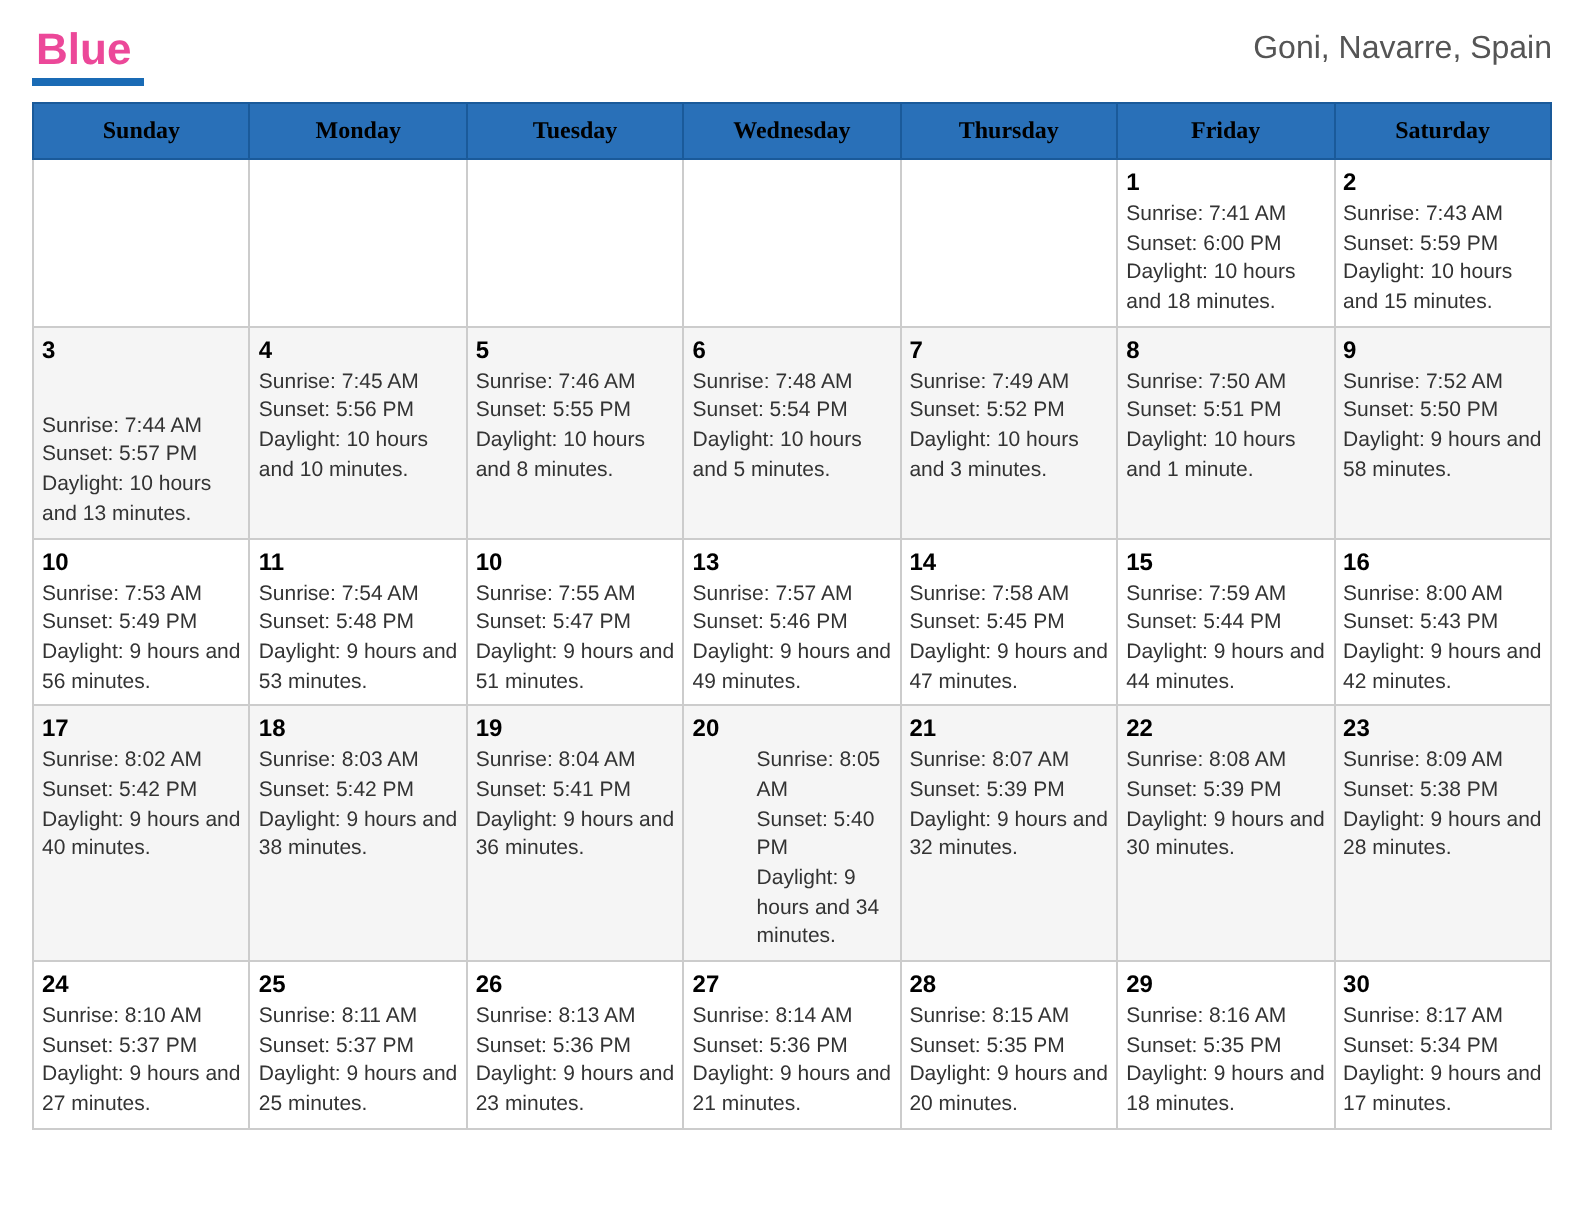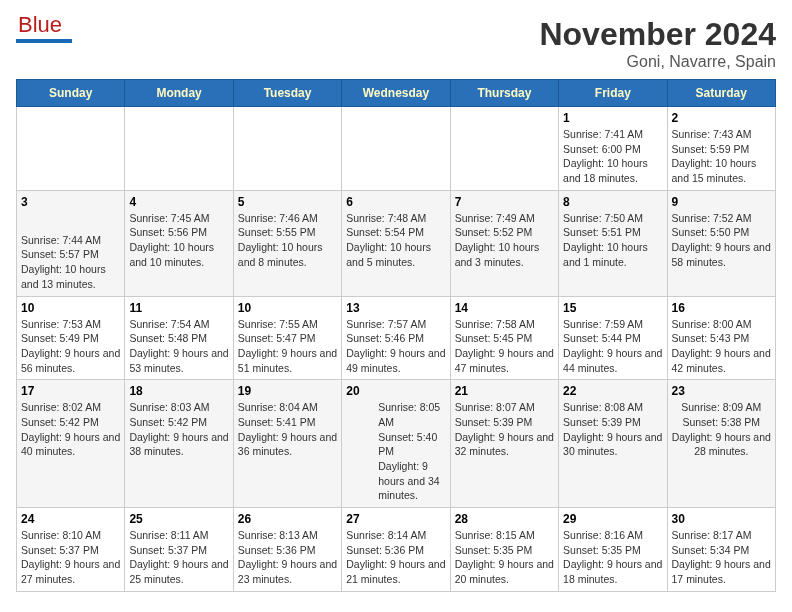--- a/index.html
+++ b/index.html
@@ -33,25 +33,26 @@
       font-size: 16px;
       color: #555;
     }
     table {
       width: 100%;
       border-collapse: collapse;
       font-size: 11px;
     }
     thead tr th {
       background: #2970b8;
-      color: #fef9c3;
+      color: #000000;
       padding: 6px 4px;
       font-weight: bold;
       font-size: 12px;
       border: 1px solid #1a5a9a;
+      font-family: Liberation Serif, serif;
     }
     tbody tr td {
       border: 1px solid #ccc;
       vertical-align: top;
       padding: 4px;
       width: calc(100% / 7);
       min-height: 80px;
       height: 80px;
     }
     tbody tr:nth-child(even) td {
@@ -74,26 +75,25 @@
     .empty-cell {
       background: #f5f5f5;
     }
   </style>
 </head>
 <body>
 
 <div class="header-area">
   <div class="logo">
     <div style="display:flex;align-items:center;margin-top:-4px;margin-left:2px;">
-      <span style="color:#b91c1c;font-size:22px;font-weight:normal;">Blue</span>
+      <span style="color:#ec4899;font-size:22px;font-weight:bold;">Blue</span>
     </div>
     <div style="height:4px;background:#1a6bb5;width:56px;margin-top:1px;"></div>
   </div>
   <div class="title-area">
-    <div class="main-title">November 2024</div>
     <div class="subtitle">Goni, Navarre, Spain</div>
   </div>
 </div>
 
 <table>
   <thead>
     <tr>
     <th>Sunday</th>
         <th>Monday</th>
         <th>Tuesday</th>
@@ -243,21 +243,21 @@
 Daylight: 9 hours and 32 minutes.</div>
         </td>
         <td>
           <span class="day-num">22</span>
           <div class="day-info" style="white-space: pre-line;">Sunrise: 8:08 AM
 Sunset: 5:39 PM
 Daylight: 9 hours and 30 minutes.</div>
         </td>
         <td>
           <span class="day-num">23</span>
-          <div class="day-info" style="white-space: pre-line; text-align: center;">Sunrise: 8:09 AM
+          <div class="day-info" style="white-space: pre-line;">Sunrise: 8:09 AM
 Sunset: 5:38 PM
 Daylight: 9 hours and 28 minutes.</div>
         </td>
       </tr>
       <tr>
         <td>
           <span class="day-num">24</span>
           <div class="day-info" style="white-space: pre-line;">Sunrise: 8:10 AM
 Sunset: 5:37 PM
 Daylight: 9 hours and 27 minutes.</div>

